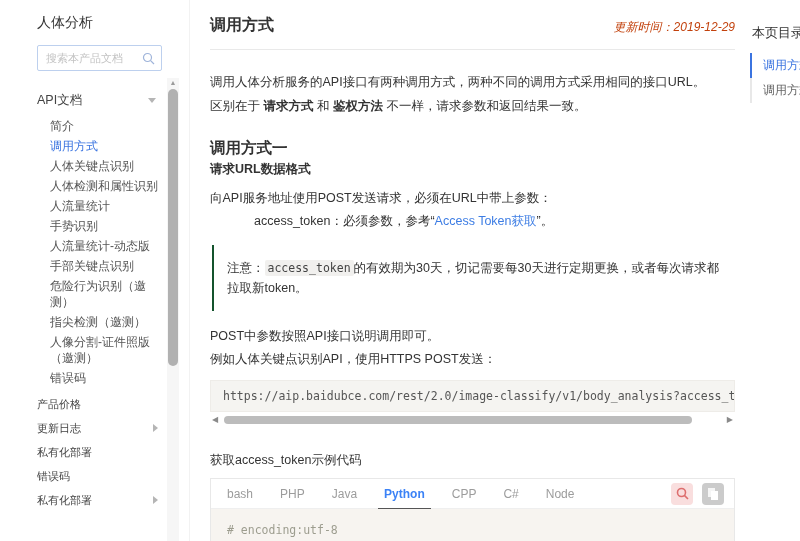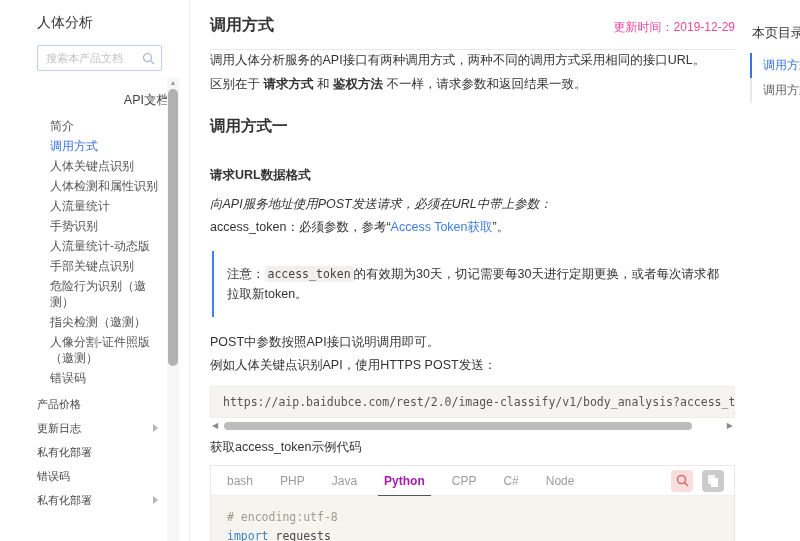--- a/index.html
+++ b/index.html
@@ -9,61 +9,61 @@
     font-family:"Liberation Sans","DejaVu Sans",sans-serif; color:#333;
   }
   
   .sidebar { position:absolute; left:0; top:0; width:190px; height:541px; background:#fff; border-right:1px solid #f2f2f2; }
   .sb-title { margin:14px 0 0 37px; font-size:14px; color:#333; }
   .sb-search { margin:13px 0 0 37px; width:125px; height:26px; border:1px solid #bdd0ee; border-radius:2px; display:flex; align-items:center; padding:0 6px 0 8px; }
   .sb-search input { flex:1 1 auto; min-width:0; border:none; outline:none; font-size:11px; color:#666; background:transparent; font-family:inherit; }
   .sb-search input::placeholder { color:#c3c3c3; }
   .sb-search svg { flex:0 0 auto; }
   .sb-nav { margin-top:17px; font-size:12px; color:#555; }
-  .sb-group { position:relative; padding:4px 20px 4px 37px; line-height:16px; font-size:12.5px; color:#444; cursor:pointer;text-align:right; }
+  .sb-group { position:relative; padding:4px 20px 4px 37px; line-height:16px; font-size:12.5px; color:#444; cursor:pointer; }
   .caret-down { position:absolute; right:33px; top:10px; width:0; height:0; border-left:4px solid transparent; border-right:4px solid transparent; border-top:5px solid #b5b5b5; }
   .caret-right { position:absolute; right:31px; top:8px; width:0; height:0; border-top:4px solid transparent; border-bottom:4px solid transparent; border-left:5px solid #b5b5b5; }
   .sb-children { list-style:none; margin-top:4px; }
   .sb-child { padding:2px 22px 2px 50px; line-height:16px; cursor:pointer; }
   .sb-child.active { color:#3b74e0; }
   .sb-top-list { list-style:none; margin-top:4px; }
   .sb-top { position:relative; padding:4px 20px 4px 37px; line-height:16px; font-size:11px; color:#444; cursor:pointer; }
   .sb-scrollbar { position:absolute; right:10px; top:78px; bottom:0; width:12px; background:#f6f6f6; }
   .sb-scroll-up { height:10px; text-align:center; font-size:7px; line-height:10px; color:#9a9a9a; cursor:pointer; }
   .sb-thumb { position:absolute; left:1px; top:11px; width:10px; height:277px; background:#b1b1b1; border-radius:5px; cursor:grab; }
   
   .main { position:absolute; left:210px; top:0; width:525px; }
   .main-head { display:flex; justify-content:space-between; align-items:flex-end; padding-top:15px; }
   .page-title { font-size:16px; font-weight:600; color:#333; }
-  .updated { font-size:12px; color:#ec4899; }
+  .updated { font-size:12px; color:#c2410c;font-style:italic; }
   .rule { border:none; border-top:1px solid #e9e9e9; margin-top:13px; }
   .para { font-size:12.5px; line-height:21px; color:#333; }
-  .p1 { margin-top:0; }
+  .p1 { margin-top:22px; }
   .p2 { margin-top:3px; }
   .p2 b, .sub-title { font-weight:700; }
   .h2 { margin-top:21px; font-size:15.5px; font-weight:600; color:#333; }
-  .sub-title { margin-top:30px; font-size:12.5px; color:#333; }
-  .p3 { margin-top:10px;font-style:italic; }
-  .p4 { margin-top:2px; }
+  .sub-title { margin-top:2px; font-size:12.5px; color:#333; }
+  .p3 { margin-top:10px; }
+  .p4 { margin-top:2px;margin-left:44px; }
   .link { color:#3d7de4; text-decoration:none; cursor:pointer; }
-  .note { margin-top:13px; margin-left:2px; border-left:2px solid #3b82f6; padding:13px 10px 13px 13px; font-size:12.5px; line-height:20px; color:#333; }
+  .note { margin-top:13px; margin-left:2px; border-left:2px solid #14532d; padding:13px 10px 13px 13px; font-size:12.5px; line-height:20px; color:#333; }
   .code-chip { font-family:"DejaVu Sans Mono","Liberation Mono",monospace; font-size:11.5px; background:#f1f0ee; color:#444; padding:1px 3px; border-radius:2px; }
   .p5 { margin-top:15px; }
   .p6 { margin-top:2px; }
   .url-block { margin-top:10px; background:#f5f4f1; border:1px solid #eeece8; padding:8px 0 8px 12px; font-family:"DejaVu Sans Mono","Liberation Mono",monospace; font-size:11.5px; color:#555; white-space:nowrap; overflow:hidden; }
   .hscroll { position:relative; height:12px; margin-top:2px; }
   .hs-arrow { position:absolute; top:1px; font-size:8px; color:#8a8a8a; line-height:10px; cursor:pointer; }
   .hs-left { left:2px; }
   .hs-right { right:2px; }
   .hs-thumb { position:absolute; left:14px; top:2px; width:468px; height:8px; background:#bcbcbc; border-radius:4px; cursor:grab; }
-  .p7 { margin-top:5px; }
+  .p7 { margin-top:24px; }
   .code-panel { margin-top:7px; border:1px solid #e8e8e8; height:176px; overflow:hidden; }
   .tabbar { display:flex; align-items:center; height:30px; background:#fff; border-bottom:1px solid #efefef; padding:0 10px 0 14px; }
   .tab { font-size:12px; color:#9c9c9c; margin-right:23px; padding:8px 2px; position:relative; cursor:pointer; }
-  .tab.active { color:#a21caf; font-weight:700; }
+  .tab.active { color:#3b82f6; font-weight:700; }
   .tab.active::after { content:""; position:absolute; left:-4px; right:-4px; bottom:-1px; height:2px; background:#555; }
   .tab-icons { margin-left:auto; display:flex; align-items:center; gap:9px; }
   .icon-btn { width:22px; height:22px; border-radius:4px; display:flex; align-items:center; justify-content:center; cursor:pointer; }
   .icon-search { background:#f9dede; }
   .icon-copy { background:#cbcbcb; }
   .code-body { position:relative; background:#f7f4f0; height:146px; padding:12px 0 0 16px; overflow:hidden; }
   .code-line { font-family:"DejaVu Sans Mono","Liberation Mono",monospace; font-size:11.5px; line-height:19px; white-space:pre; color:#4a4a4a; }
   .tok-cm { color:#9d9d8f; }
   .tok-kw { color:#3a87c2; }
   .tok-pl { color:#4a4a4a; }

